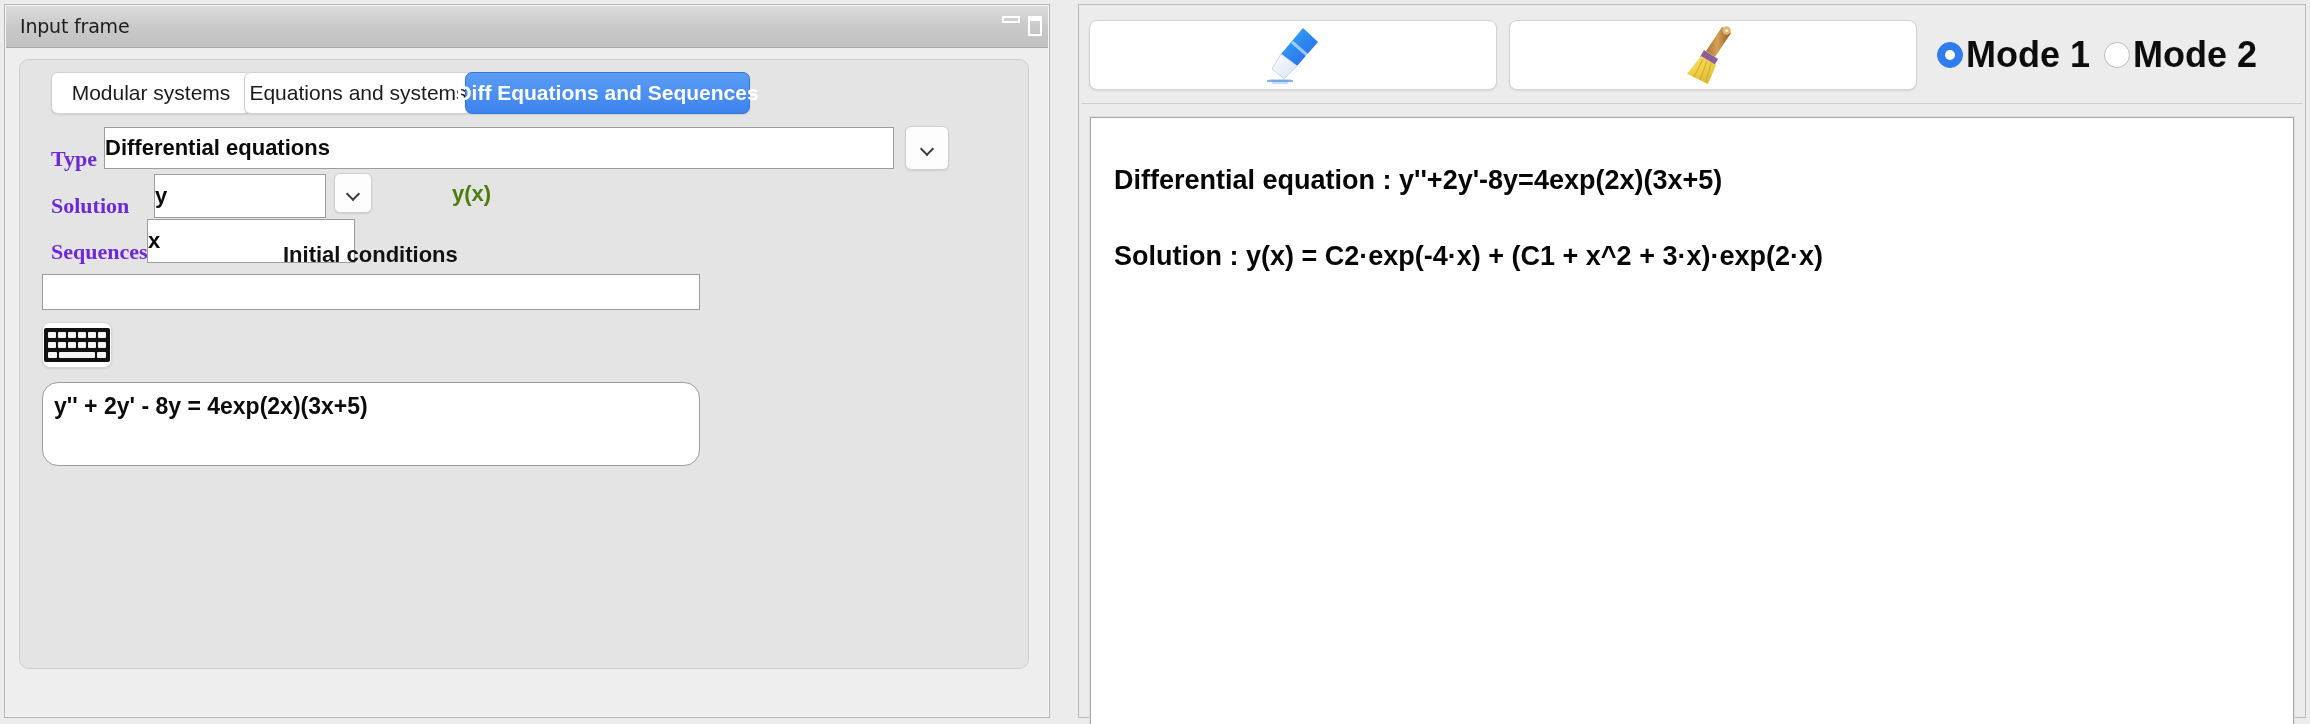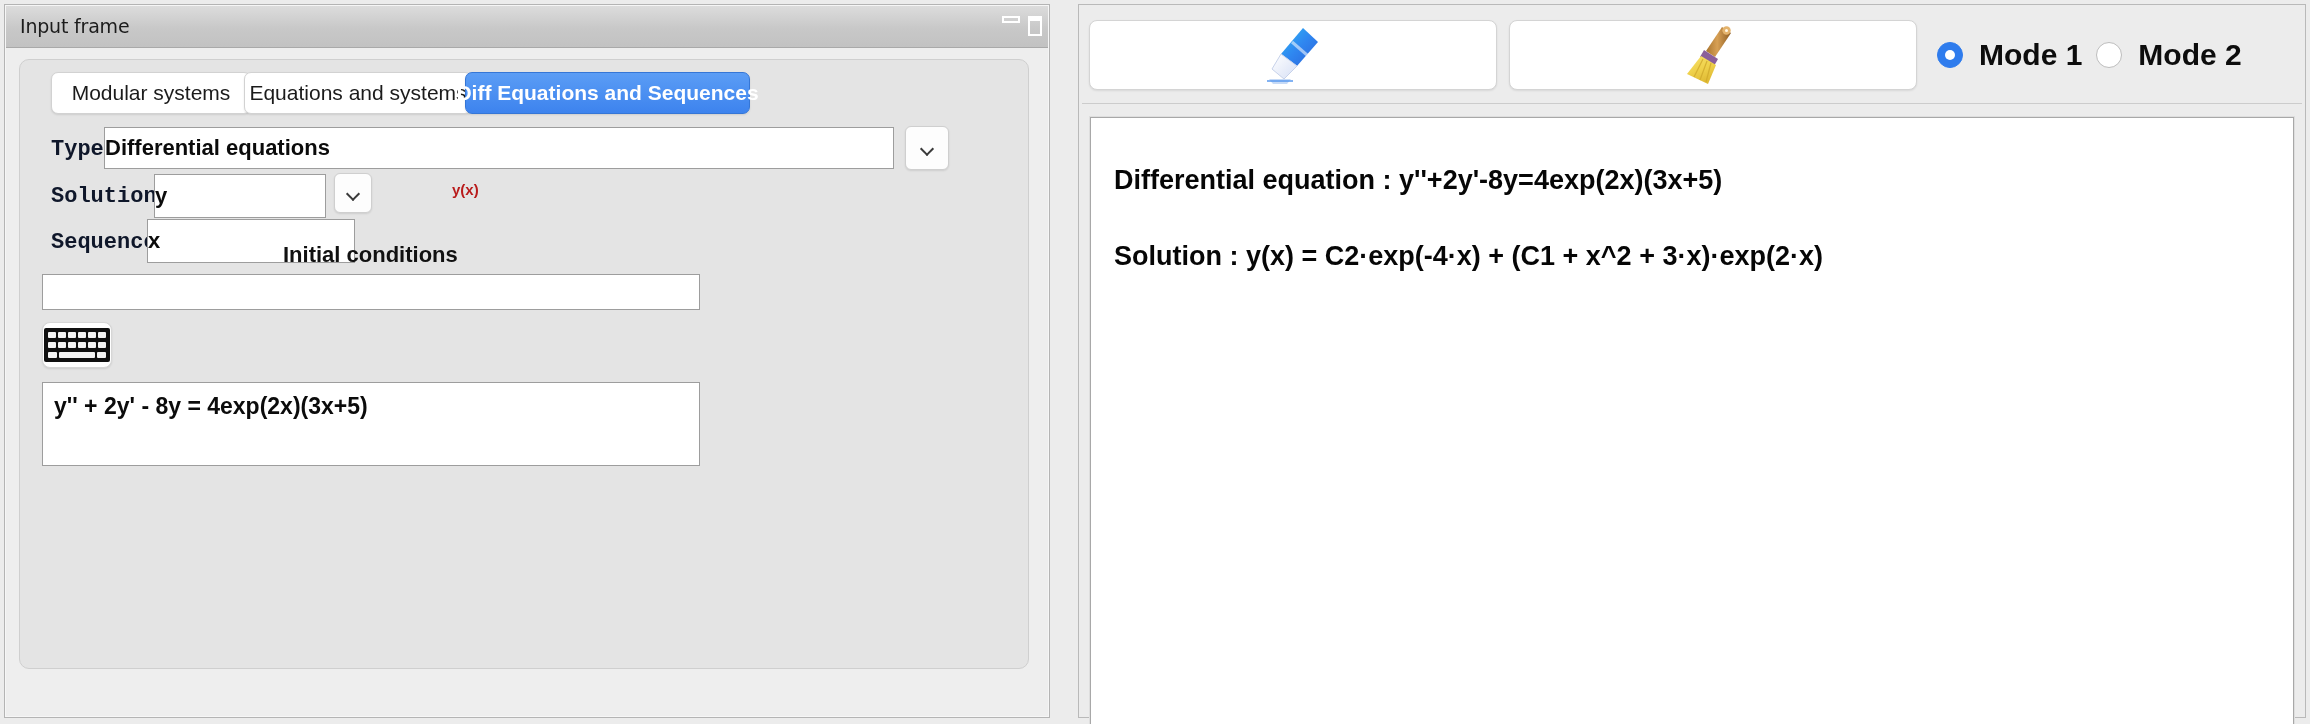--- a/index.html
+++ b/index.html
@@ -124,23 +124,24 @@
     width: 285px;
     z-index: 3;
     font-weight: 600;
   }
 
   
   .row-label {
     position: absolute;
     font-size: 22px;
     font-weight: bold;
-    color: #0f172a;
-    font-family: Liberation Mono, monospace;
-    white-space: nowrap;
+    color: #6d28d9;
+    font-family: Liberation Serif, serif;
+    white-space: nowrap;
+    margin-top: 9px;
   }
   .field {
     position: absolute;
     background: #ffffff;
     border: 1px solid #9d9d9d;
     box-sizing: border-box;
     font-size: 22px;
     font-weight: bold;
     color: #0b0b0b;
     display: flex;
@@ -170,23 +171,23 @@
     position: absolute;
     left: 1px; top: 0px;
     width: 8px; height: 8px;
     border-right: 2px solid #3a3a3a;
     border-bottom: 2px solid #3a3a3a;
     transform: rotate(45deg);
   }
 
   .fx-label {
     position: absolute;
-    font-size: 15px;
-    font-weight: bold;
-    color: #b91c1c;
+    font-size: 22px;
+    font-weight: bold;
+    color: #4d7c0f;
     white-space: nowrap;
   }
   .section-title {
     position: absolute;
     font-size: 22px;
     font-weight: bold;
     color: #111111;
     white-space: nowrap;
   }
 
@@ -321,24 +322,24 @@
     width: 10px;
     height: 10px;
     border-radius: 50%;
     background: #ffffff;
   }
   .radio.off {
     background: #ffffff;
     border: 1px solid #bdbdbd;
   }
   .mode-label {
-    font-size: 30px;
+    font-size: 36px;
     font-weight: bold;
     color: #0d0d0d;
-    margin-left: 16px;
+    margin-left: 3px;
     margin-right: 14px;
     font-family: "Liberation Sans", sans-serif;
   }
 
   .result-area {
     position: absolute;
     left: 11px;
     top: 112px;
     width: 1204px;
     height: 620px;
@@ -424,21 +425,21 @@
               <span class="kbd-key"></span>
           </div>
           <div class="kbd-row">
             <span class="kbd-key"></span>
               <span class="kbd-key sp"></span>
               <span class="kbd-key"></span>
           </div>
         </div>
       </div>
 
-      <div class="eq-box" style="left:22px; top:322px; width:658px; height:84px;">
+      <div class="eq-box" style="left:22px; top:322px; width:658px; height:84px;border-radius:16px;">
         <div class="eq-text">y'' + 2y' - 8y = 4exp(2x)(3x+5)</div>
       </div>
 
     </div>
   </div>
 
   <div class="right-window">
 
     <div class="right-toolbar">
 

